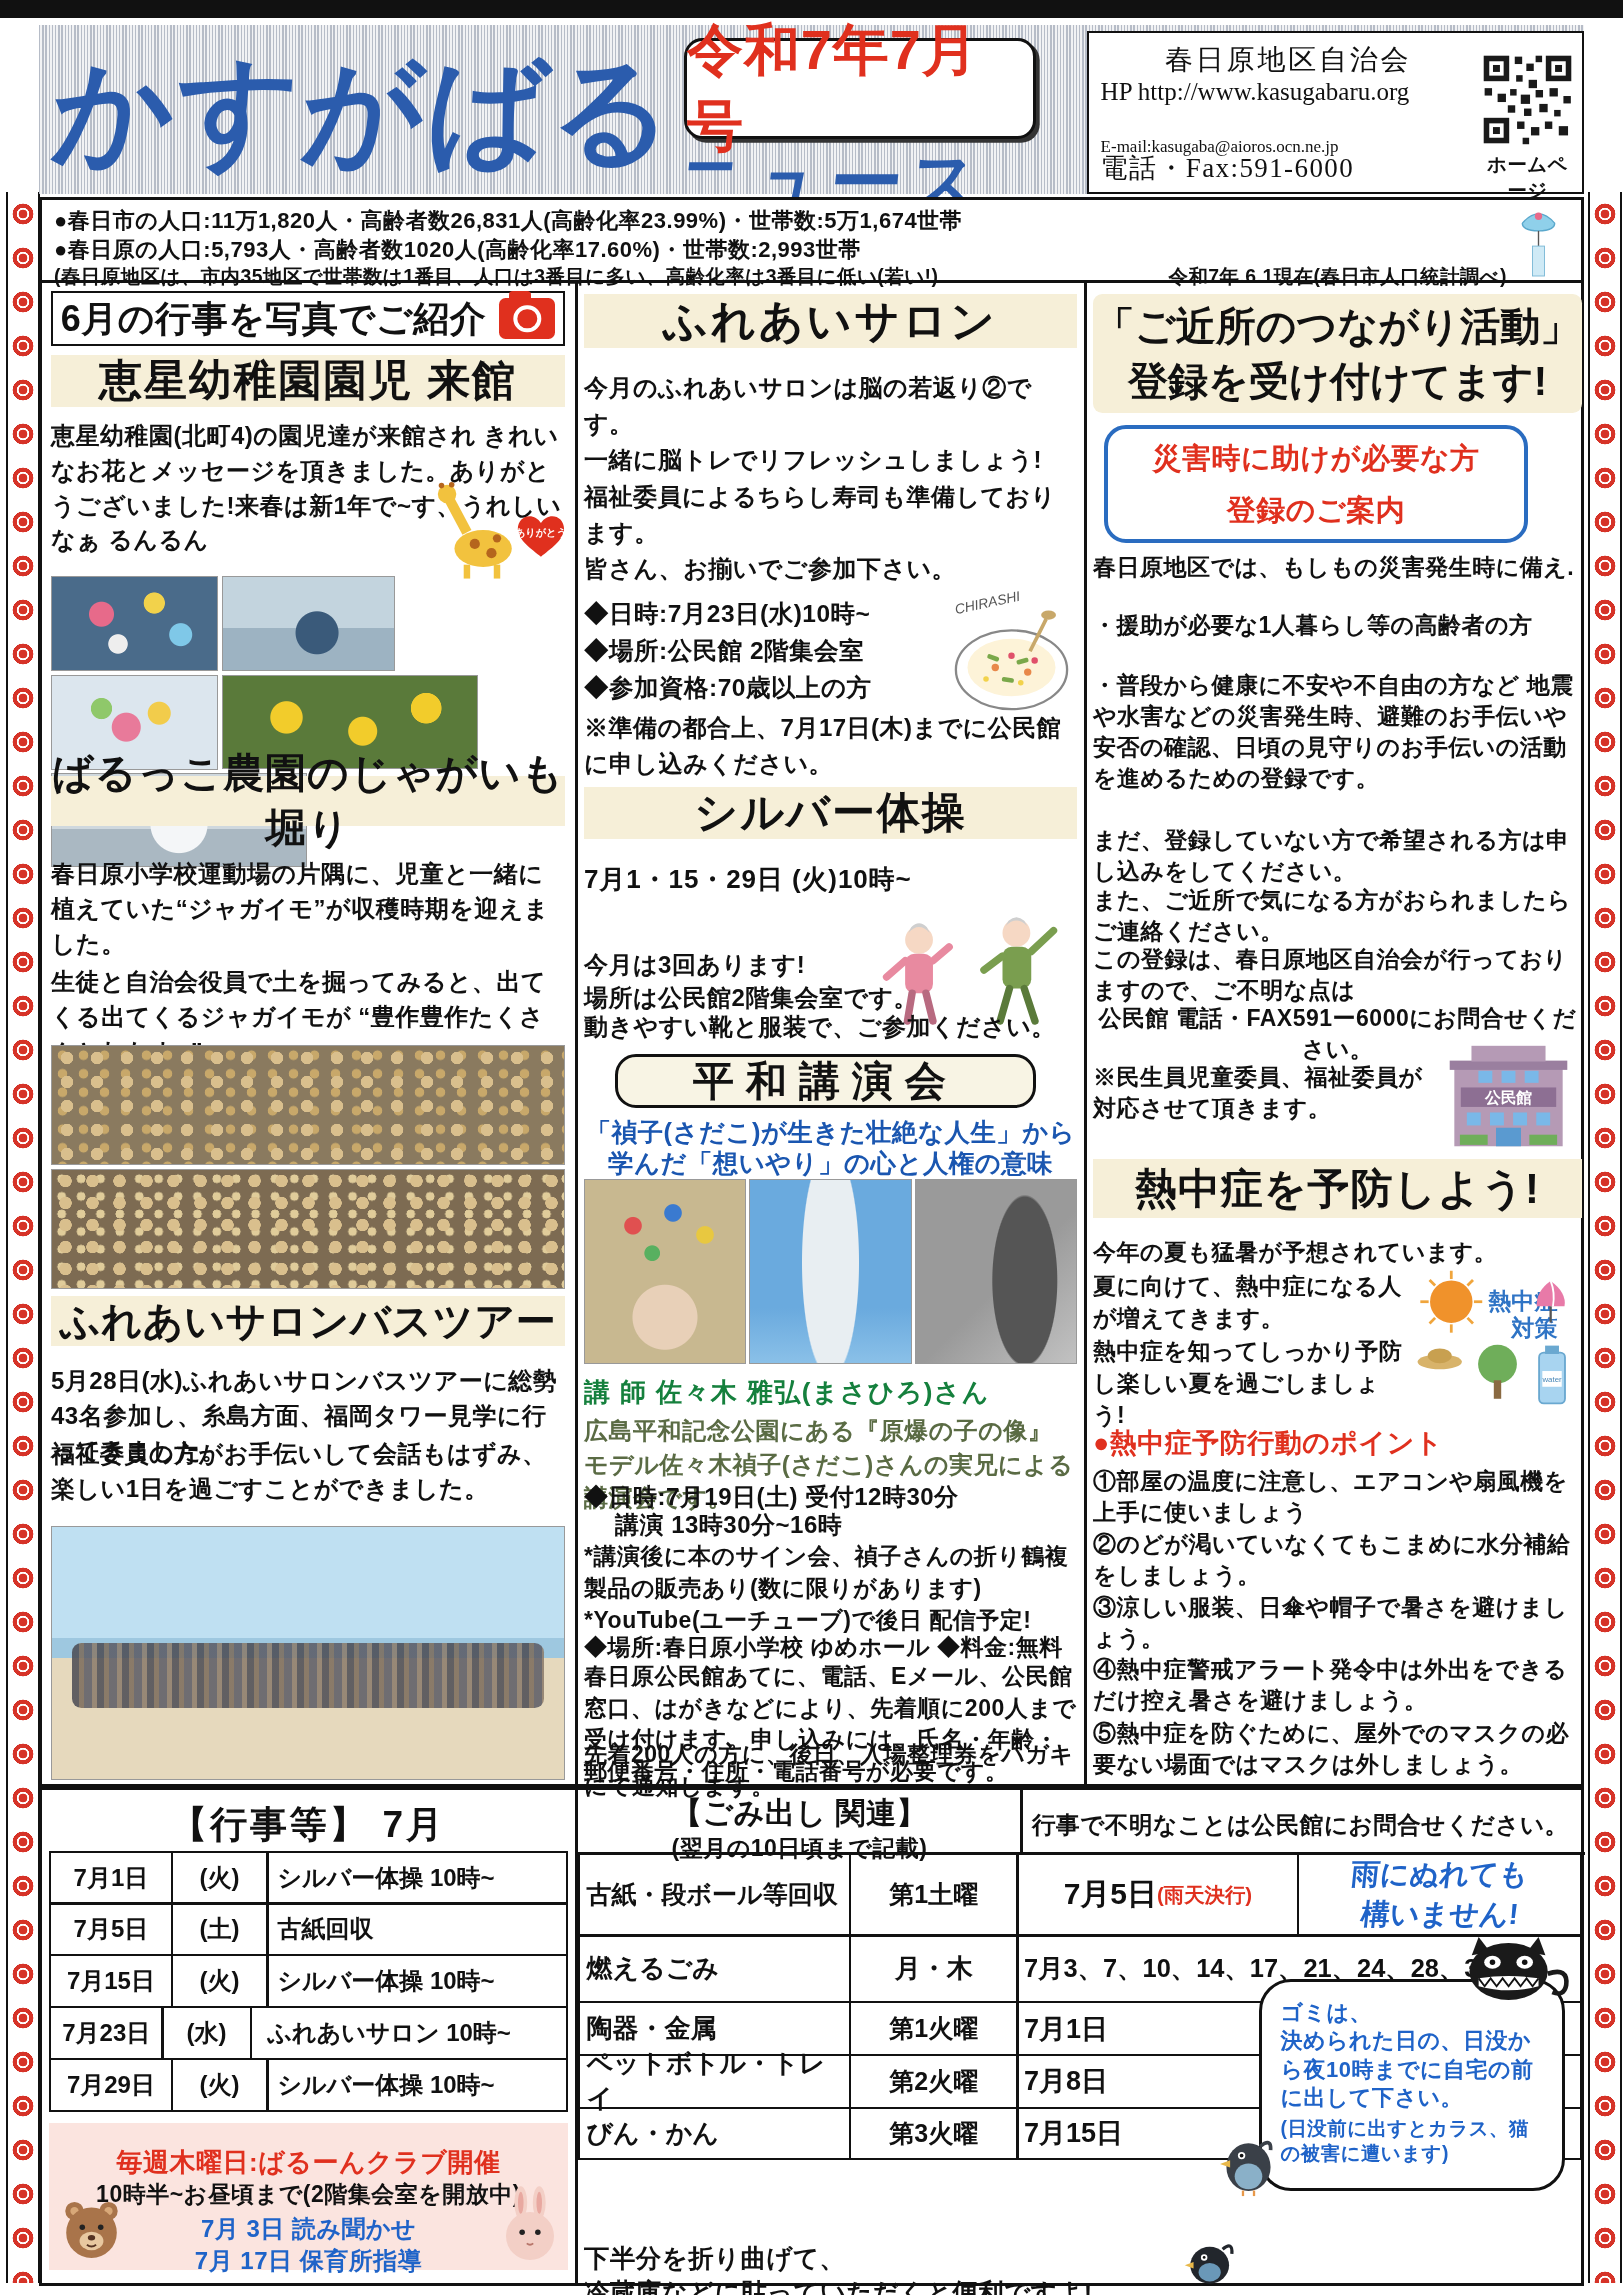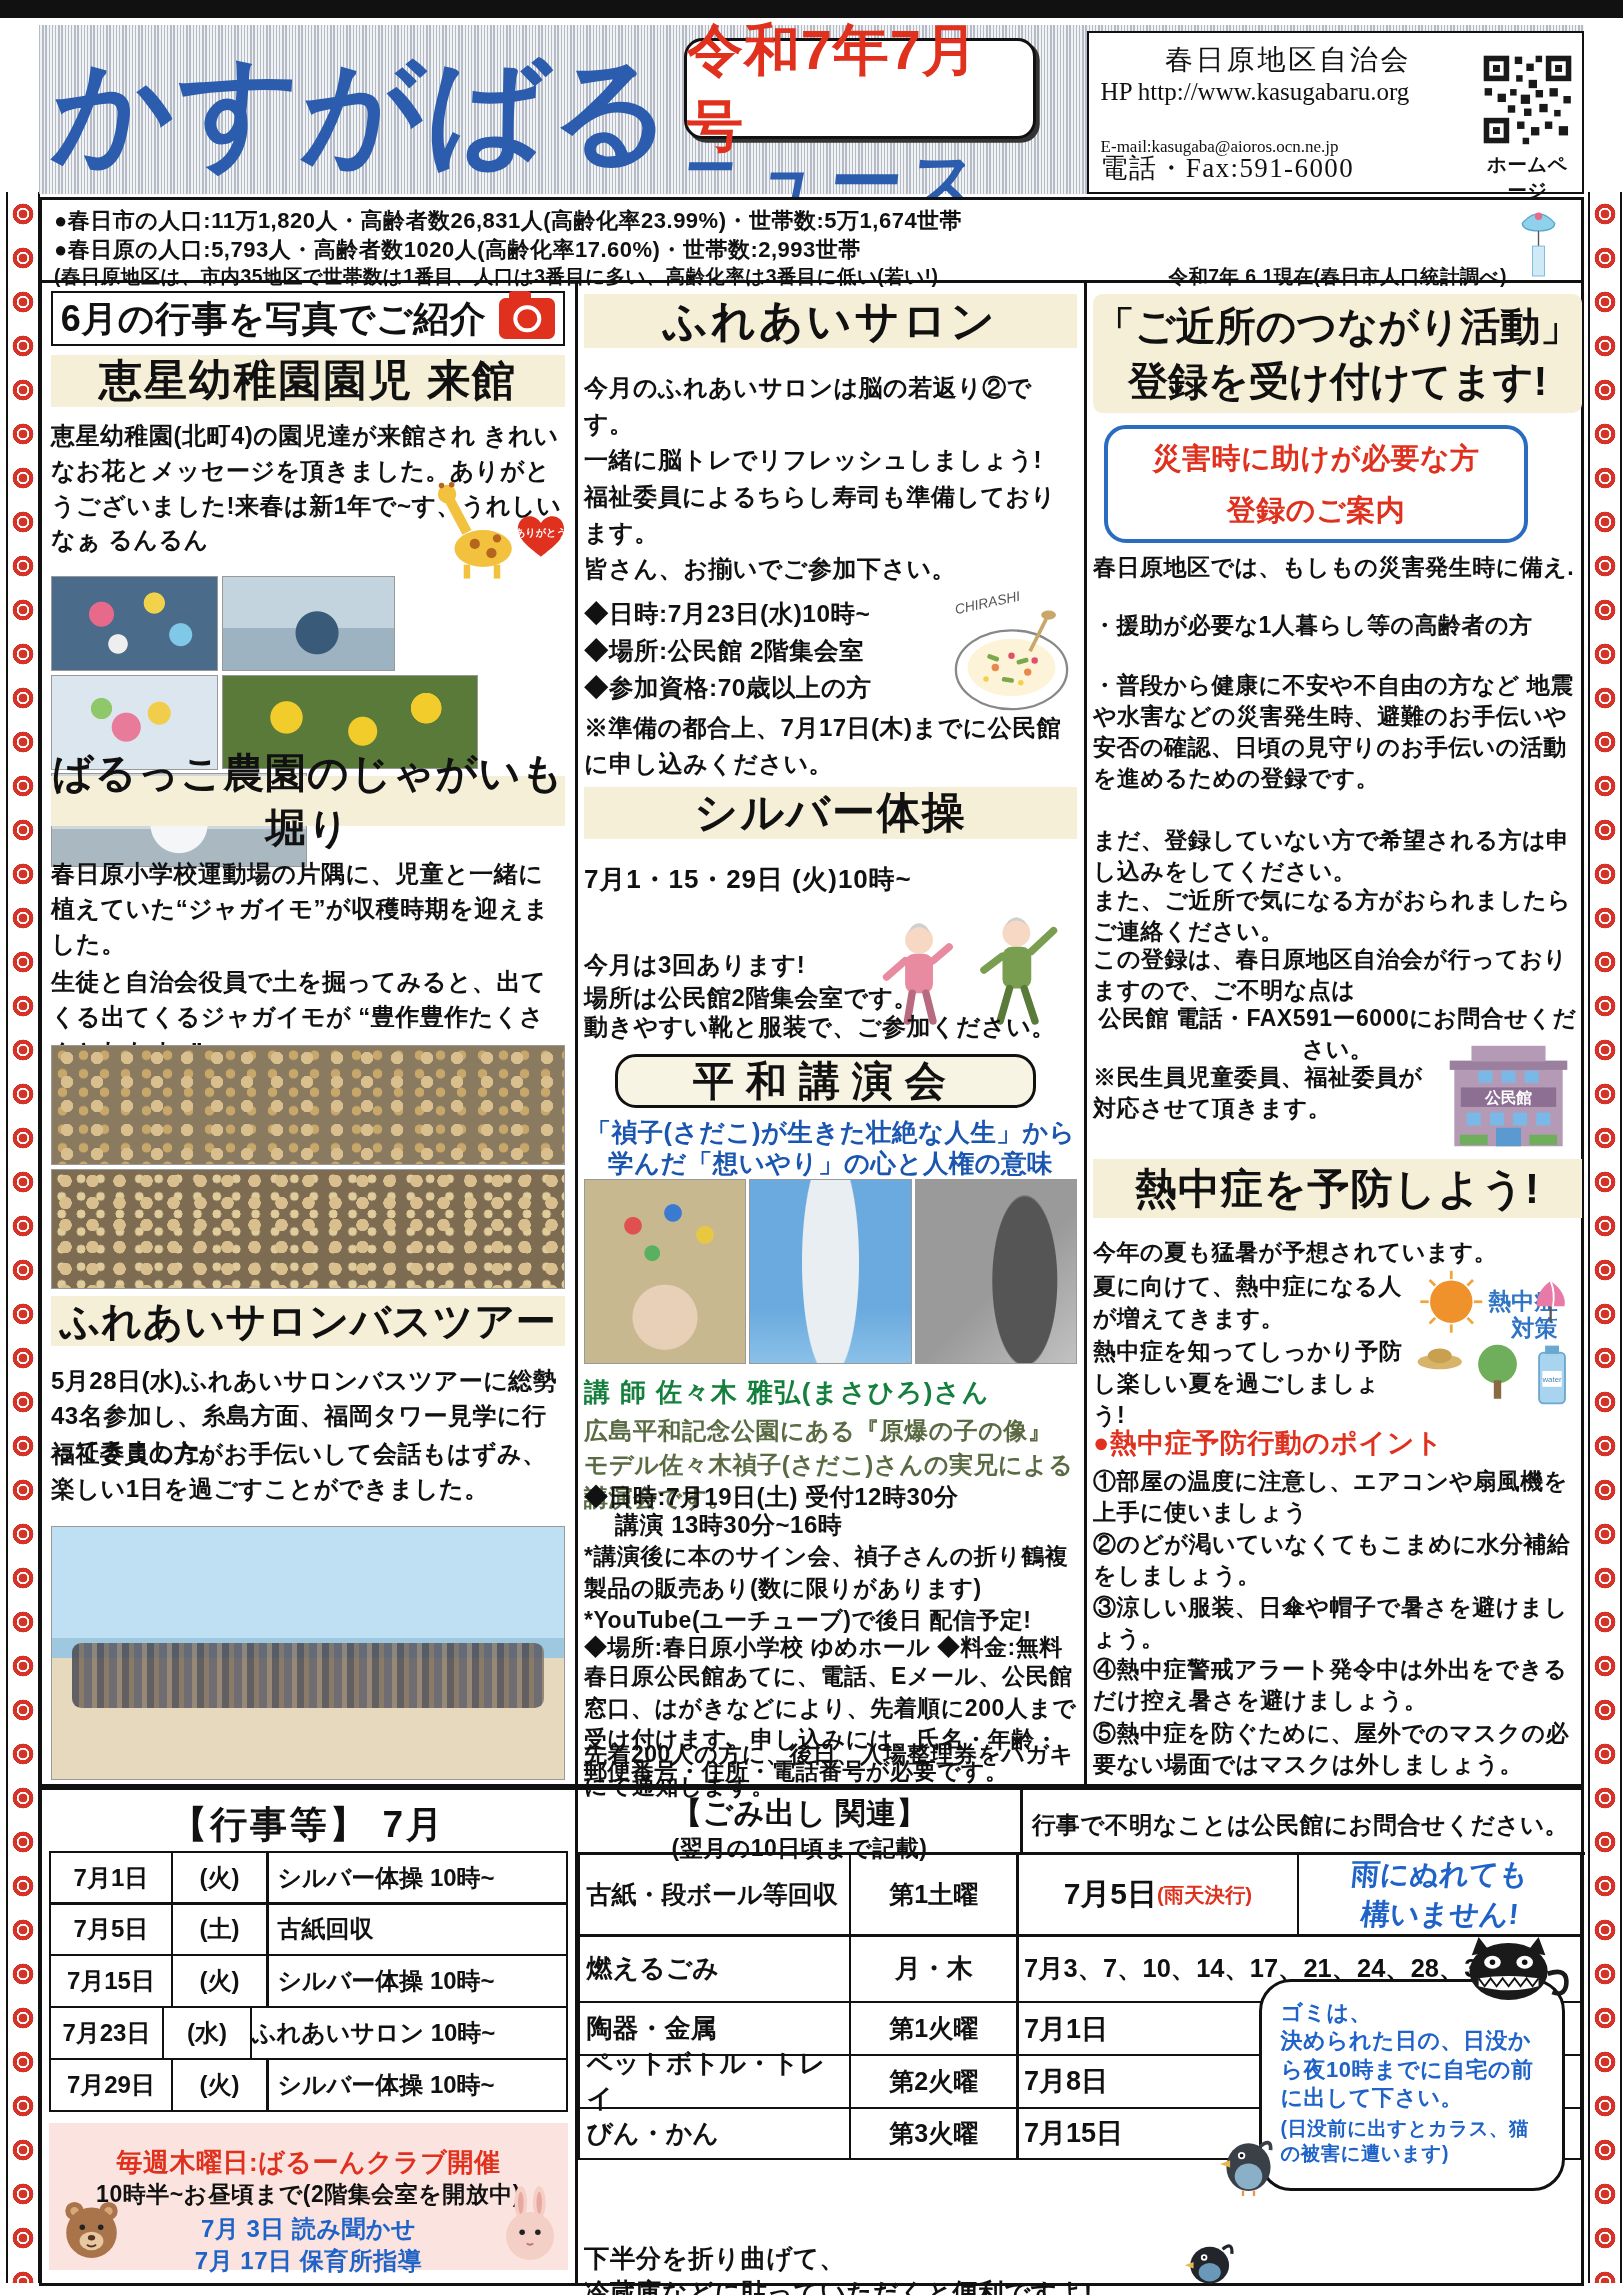--- a/index.html
+++ b/index.html
@@ -327,21 +327,21 @@
       <div class="cell" style="width:302px;height:54px;padding-left:9.3px;font-size:24px;font-weight:700;margin-left:-2.3px;">古紙回収</div>
     </div>
     <div style="display:flex;margin-top:-2.3px;">
       <div class="cell" style="width:124px;height:54px;justify-content:center;font-size:24px;font-weight:700;">7月15日</div>
       <div class="cell" style="width:98px;height:54px;justify-content:center;font-size:24px;font-weight:700;margin-left:-2.3px;">(火)</div>
       <div class="cell" style="width:302px;height:54px;padding-left:9.3px;font-size:24px;font-weight:700;margin-left:-2.3px;">シルバー体操 10時~</div>
     </div>
     <div style="display:flex;margin-top:-2.3px;">
       <div class="cell" style="width:124px;height:54px;justify-content:center;font-size:24px;font-weight:700;">7月23日</div>
       <div class="cell" style="width:98px;height:54px;justify-content:center;font-size:24px;font-weight:700;margin-left:-2.3px;">(水)</div>
-      <div class="cell" style="width:344px;height:54px;padding-left:0;font-size:24px;font-weight:700;margin-left:-2.3px;">ふれあいサロン 10時~</div>
+      <div class="cell" style="width:344px;height:54px;padding-left:16px;font-size:24px;font-weight:700;margin-left:-2.3px;">ふれあいサロン 10時~</div>
     </div>
     <div style="display:flex;margin-top:-2.3px;">
       <div class="cell" style="width:124px;height:54px;justify-content:center;font-size:24px;font-weight:700;">7月29日</div>
       <div class="cell" style="width:98px;height:54px;justify-content:center;font-size:24px;font-weight:700;margin-left:-2.3px;">(火)</div>
       <div class="cell" style="width:302px;height:54px;padding-left:9.3px;font-size:24px;font-weight:700;margin-left:-2.3px;">シルバー体操 10時~</div>
     </div>
   </div>
 
   <div class="s pinkbox" style="left:49px;top:2123px;width:519px;height:147px;text-align:center;padding-top:22px;box-sizing:border-box;">
     <div class="t red" style="font-size:26px;font-weight:900;">毎週木曜日:ばるーんクラブ開催</div>

